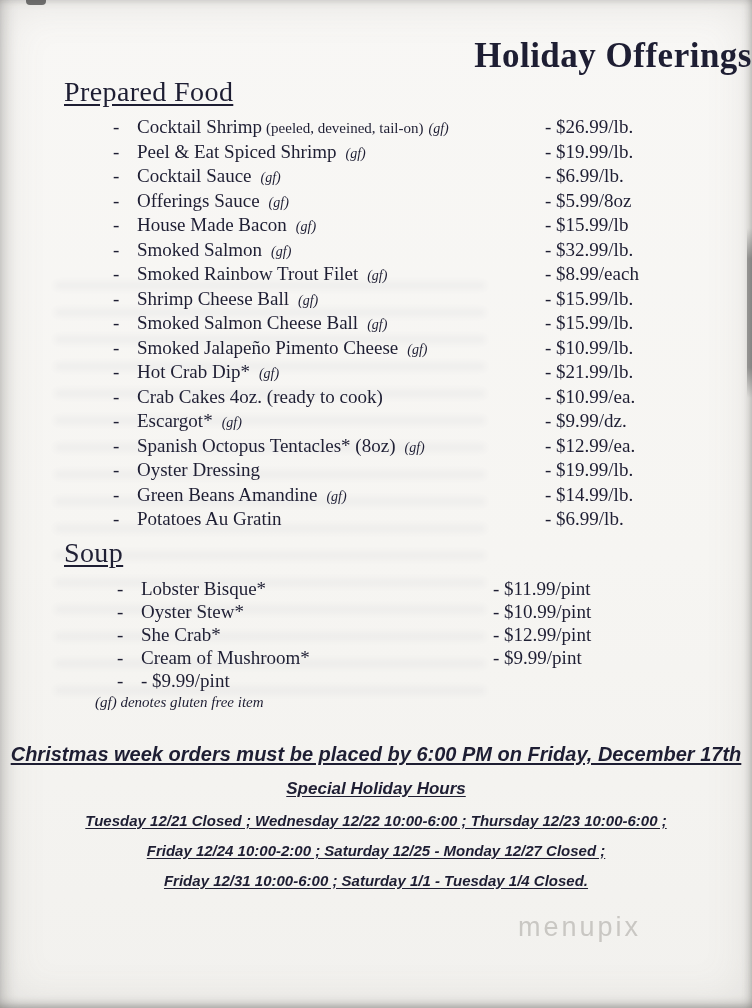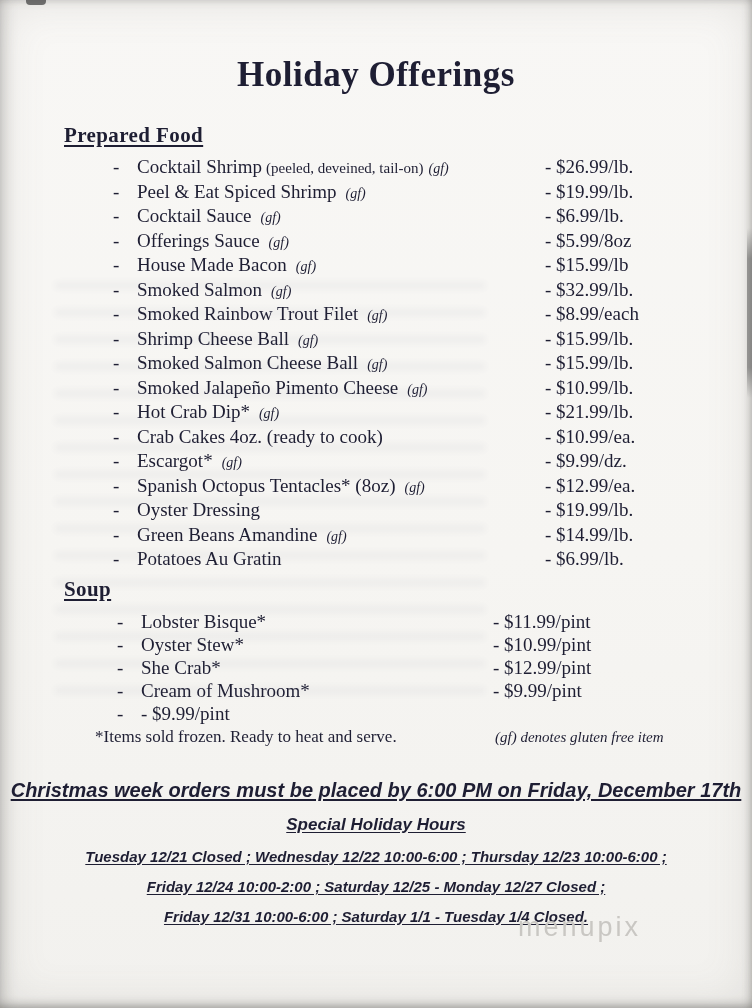--- a/index.html
+++ b/index.html
@@ -37,31 +37,31 @@
     position: absolute; top: 282px; left: 55px; width: 430px; height: 430px;
     background: repeating-linear-gradient(180deg,
       rgba(90,95,120,0.13) 0px, rgba(90,95,120,0.13) 7px,
       transparent 7px, transparent 27px);
     filter: blur(3px);
     opacity: .45;
     pointer-events: none;
   }
 
   .title {
-    padding-top: 55px;
-    text-align: center;
+    padding-top: 36px;
+    text-align: right;
     font-size: 35px;
     font-weight: bold;
     letter-spacing: .5px;
   }
 
   .section-heading {
-    margin: 28px 0 8px 64px;
-    font-size: 21px;
-    font-weight: bold;
+    margin: 0 0 8px 64px;
+    font-size: 28px;
+    font-weight: normal;
     letter-spacing: .4px;
     text-decoration: underline;
     text-underline-offset: 3px;
   }
   .section.soup .section-heading { margin-top: 4px; }
 
   .menu-rows { margin-top: 6px; }
   .row {
     display: flex;
     align-items: baseline;
@@ -239,21 +239,20 @@
       </div>
       <div class="row">
         <span class="bullet">-</span>
         <span class="price">- $9.99/pint</span>
       </div>
 
     </div>
   </div>
 
   <div class="footnotes">
-    <span class="footnote-frozen">*Items sold frozen. Ready to heat and serve.</span>
     <span class="footnote-gf">(gf) denotes gluten free item</span>
   </div>
 
   <div class="notice notice-deadline">Christmas week orders must be placed by 6:00 PM on Friday, December 17th</div>
   <div class="notice notice-hours-title">Special Holiday Hours</div>
   <div class="notice notice-hours-line">Tuesday 12/21 Closed ; Wednesday 12/22 10:00-6:00 ; Thursday 12/23 10:00-6:00 ;</div>
   <div class="notice notice-hours-line">Friday 12/24 10:00-2:00 ; Saturday 12/25 - Monday 12/27 Closed ;</div>
   <div class="notice notice-hours-line">Friday 12/31 10:00-6:00 ; Saturday 1/1 - Tuesday 1/4 Closed.</div>
 
   <div class="watermark">menupix</div>

